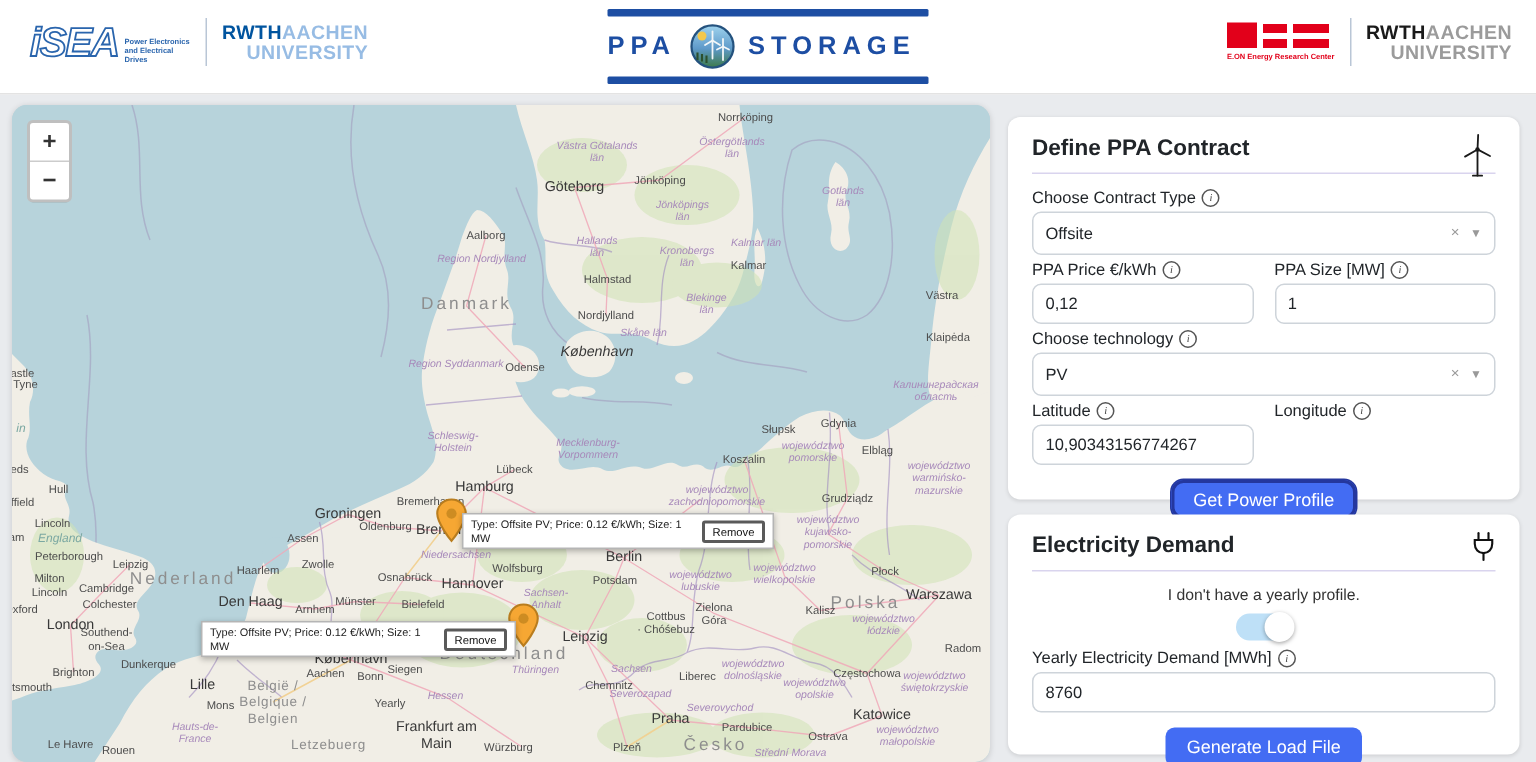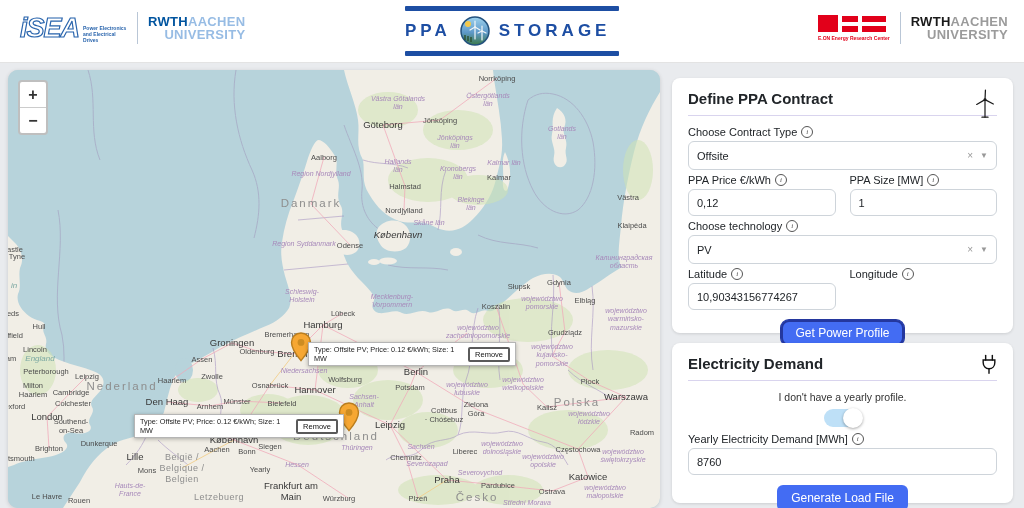--- a/index.html
+++ b/index.html
@@ -381,21 +381,21 @@
       <div class="mlabel region-teal" style="left: 6px; top: 216px;">in</div>
       <div class="mlabel city" style="left: 5px; top: 243px;">eds</div>
       <div class="mlabel city" style="left: 31px; top: 256px;">Hull</div>
       <div class="mlabel city" style="left: 7px; top: 265px;">ffield</div>
       <div class="mlabel city" style="left: 27px; top: 279px;">Lincoln</div>
       <div class="mlabel city" style="left: 3px; top: 288px;">am</div>
       <div class="mlabel region-teal" style="left: 32px; top: 289px;">England</div>
       <div class="mlabel city" style="left: 38px; top: 301px;">Peterborough</div>
       <div class="mlabel city" style="left: 79px; top: 306px;">Leipzig</div>
       <div class="mlabel city" style="left: 25px; top: 320px;">Milton
-Haarlem</div>
+Lincoln</div>
       <div class="mlabel city" style="left: 63px; top: 322px;">Cambridge</div>
       <div class="mlabel city" style="left: 65px; top: 333px;">Colchester</div>
       <div class="mlabel city" style="left: 6px; top: 336px;">Oxford</div>
       <div class="mlabel city-lg" style="left: 39px; top: 347px;">London</div>
       <div class="mlabel city" style="left: 63px; top: 356px;">Southend-
 on-Sea</div>
       <div class="mlabel city" style="left: 41px; top: 378px;">Brighton</div>
       <div class="mlabel city" style="left: 10px; top: 388px;">ortsmouth</div>
     </div>
   <div style="position:absolute;inset:0">

